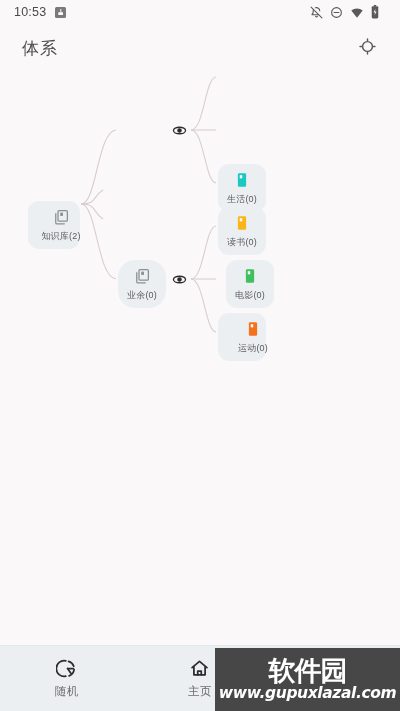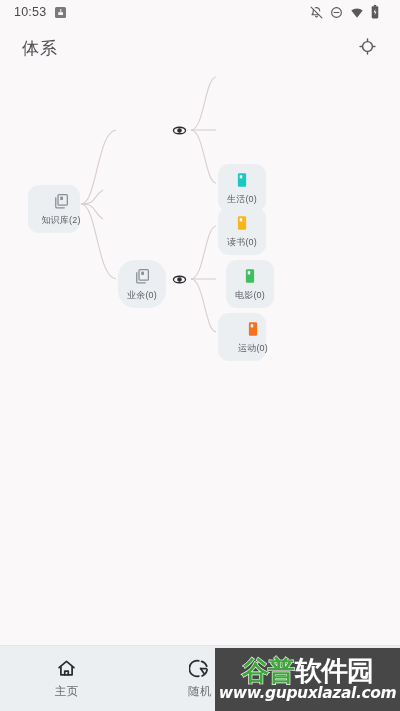--- a/index.html
+++ b/index.html
@@ -209,21 +209,21 @@
         <path d="M191 58 C 204 58, 204 58, 216 58"></path>
         <path d="M191 58 C 204 58, 205 6, 216 5"></path>
         <path d="M191 58 C 204 58, 205 110, 216 111"></path>
 
         <path d="M191 207 C 204 207, 204 207, 216 207"></path>
         <path d="M191 207 C 204 207, 205 155, 216 154"></path>
         <path d="M191 207 C 204 207, 205 259, 216 260"></path>
       </g>
     </svg>
 
-    <div class="node wide" style="left:28px; top:113px;padding-left:20px;">
+    <div class="node wide" style="left:28px; top:129px;padding-left:20px;">
       <span class="node-icon">
         <svg width="18" height="18" viewBox="0 0 24 24" fill="none" stroke="#8a8f95" stroke-width="1.7" stroke-linejoin="round">
           <rect x="8" y="3.5" width="12.5" height="14" rx="1.6"></rect>
           <rect x="11" y="6.2" width="3.6" height="4.4" fill="#8a8f95" stroke="none"></rect>
           <path d="M5 7v12.5a1.6 1.6 0 0 0 1.6 1.6H17"></path>
         </svg>
       </span>
       <span class="node-label">知识库(2)</span>
     </div>
 
@@ -285,58 +285,57 @@
           <rect x="6.5" y="3" width="11" height="18" rx="1.8" fill="#f4721c"></rect>
           <rect x="9" y="5.6" width="3.3" height="4.2" fill="#ffffff"></rect>
         </svg>
       </span>
       <span class="node-label">运动(0)</span>
     </div>
 
   </div>
 
   <div class="bottomnav">
-    <button class="nav-item">
-      <span class="nav-icon">
-        <svg width="21" height="21" viewBox="0 0 24 24" fill="none" stroke="#2c2c30" stroke-width="2" stroke-linejoin="round" stroke-linecap="round">
-          <path d="M3.5 11 12 3.8 20.5 11"></path>
-          <path d="M5.6 10v9.2h12.8V10"></path>
-          <path d="M10 19.2v-4.3h4v4.3"></path>
-        </svg>
-      </span>
-      <span class="nav-label">主页</span>
-    </button>
-
     <button class="nav-item">
       <span class="nav-icon">
         <svg width="21" height="21" viewBox="0 0 24 24" fill="none" stroke="#2c2c30" stroke-width="2" stroke-linecap="round">
           <path d="M11.2 3.2a9 9 0 1 0 0 17.6"></path>
           <path d="M14.4 3.9A9 9 0 0 1 20.3 9.4"></path>
           <path d="M20.7 13.3A9 9 0 0 1 15 20.4"></path>
           <line x1="13.3" y1="12" x2="19.8" y2="12"></line>
           <line x1="13.3" y1="12" x2="17.2" y2="17.6"></line>
         </svg>
       </span>
       <span class="nav-label">随机</span>
     </button>
 
     <button class="nav-item">
       <span class="nav-icon">
+        <svg width="21" height="21" viewBox="0 0 24 24" fill="none" stroke="#2c2c30" stroke-width="2" stroke-linejoin="round" stroke-linecap="round">
+          <path d="M3.5 11 12 3.8 20.5 11"></path>
+          <path d="M5.6 10v9.2h12.8V10"></path>
+          <path d="M10 19.2v-4.3h4v4.3"></path>
+        </svg>
+      </span>
+      <span class="nav-label">主页</span>
+    </button>
+
+    <button class="nav-item">
+      <span class="nav-icon">
         <svg width="21" height="21" viewBox="0 0 24 24" fill="#2c2c30" stroke="#2c2c30" stroke-width="1.7">
           <rect x="2.2" y="9.6" width="5.2" height="5" rx="0.6"></rect>
           <rect x="15.4" y="3" width="5.2" height="5" rx="0.6"></rect>
           <rect x="15.4" y="16" width="5.2" height="5" rx="0.6"></rect>
           <path d="M7.4 12.1h3.6V5.5h4.4M11 12.1h4.4M11 12.1v6.4h4.4" fill="none"></path>
         </svg>
       </span>
       <span class="nav-label">体系</span>
     </button>
   </div>
 
   <div class="watermark">
     <div class="wm-top">
-      <span class="wm-green">谷普</span>
       <span class="wm-white">软件园</span>
     </div>
     <div class="wm-url">www.gupuxlazal.com</div>
   </div>
 
 </div>
 
 </body></html>

